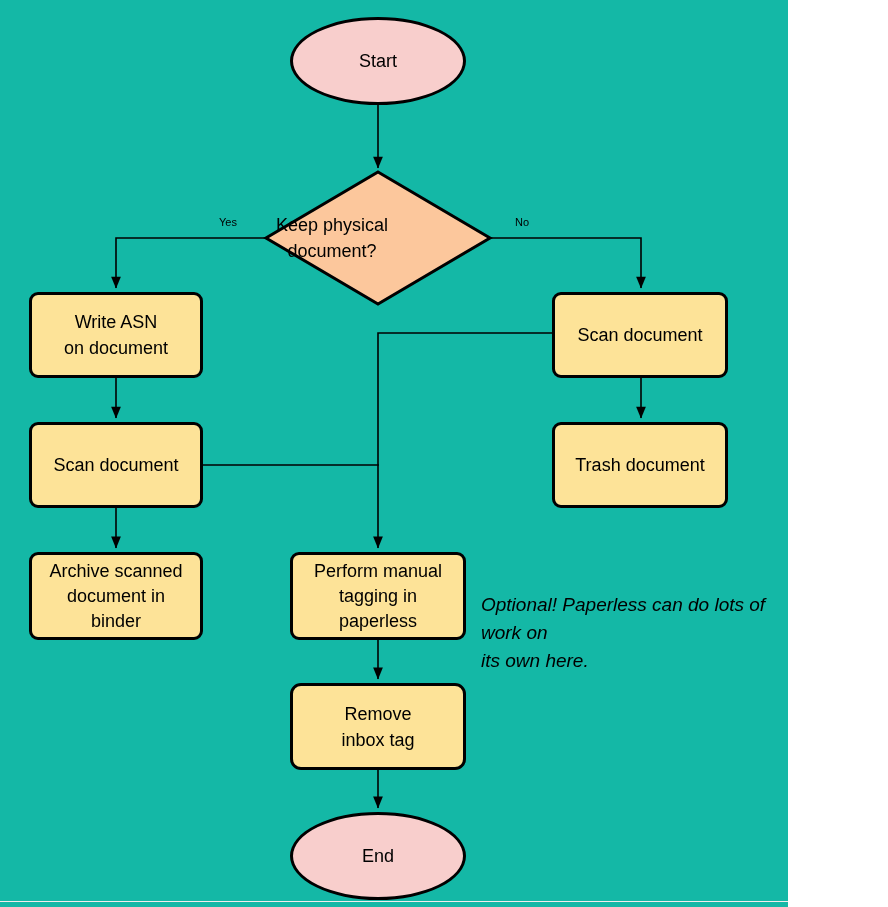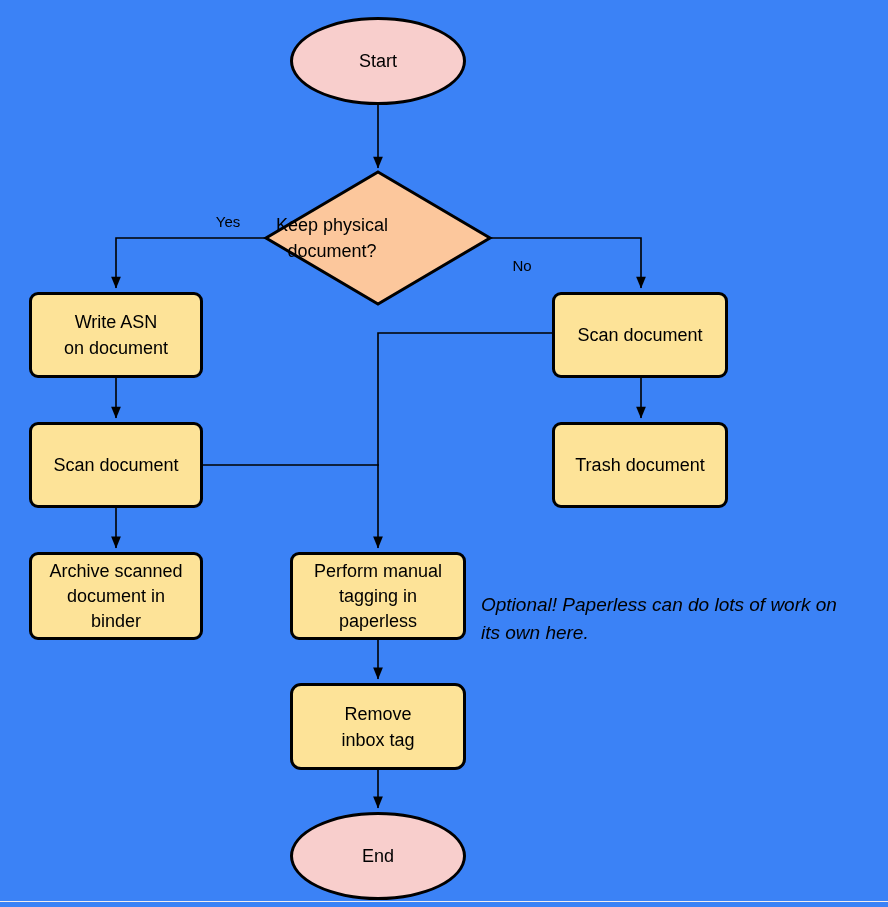--- a/index.html
+++ b/index.html
@@ -3,23 +3,23 @@
 <meta charset="utf-8">
 <style>
   html, body {
     margin: 0;
     padding: 0;
     background: #ffffff;
     font-family: "Liberation Sans", sans-serif;
   }
   .canvas {
     position: relative;
-    width: 888px;
+    width: 788px;
     height: 907px;
-    background: #3b82f6;
+    background: #14b8a6;
     overflow: hidden;
     color: #000;
   }
   .edges-svg {
     position: absolute;
     left: 0; top: 0;
     width: 888px; height: 907px;
   }
   .edges-svg path.connector {
     fill: none;
@@ -51,21 +51,21 @@
     position: absolute;
     display: flex;
     align-items: center;
     text-align: center;
     font-size: 18px;
     line-height: 26px;
     white-space: pre-line;
   }
   .edge-label {
     position: absolute;
-    font-size: 15px;
+    font-size: 11px;
     line-height: 20px;
     transform: translateX(-50%);
   }
   .note {
     position: absolute;
     font-style: italic;
     font-size: 19px;
     line-height: 28px;
     white-space: pre-line;
   }
@@ -144,20 +144,20 @@
   <div class="node rect" style="left:290px; top:683px; width:176px; height:87px;border-radius:11px;">
     <span>Remove
 inbox tag</span>
   </div>
 
   <div class="node ellipse" style="left:290px; top:812px; width:176px; height:88px;">
     <span>End</span>
   </div>
 
   <div class="edge-label" style="left:228px; top:212px;">Yes</div>
-  <div class="edge-label" style="left:522px; top:212px;margin-top:44px;">No</div>
+  <div class="edge-label" style="left:522px; top:212px;">No</div>
 
   <div class="note" style="left:481px; top:591px;">Optional! Paperless can do lots of work on
 its own here.</div>
 
   <div class="bottom-edge"></div>
 
 </div>
 
 </body></html>

